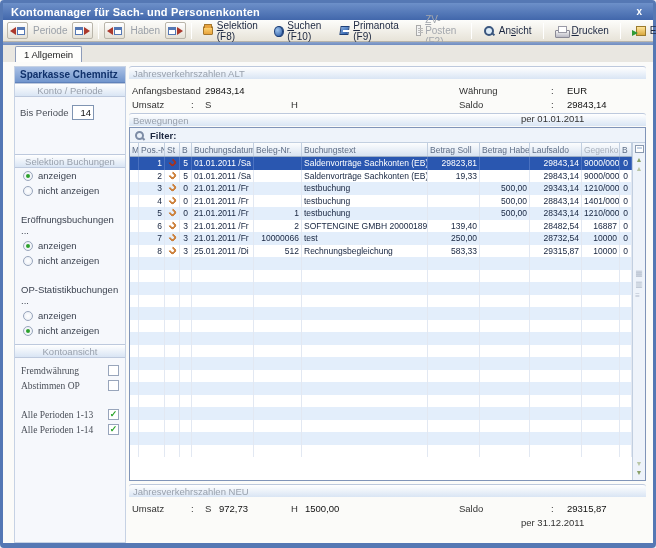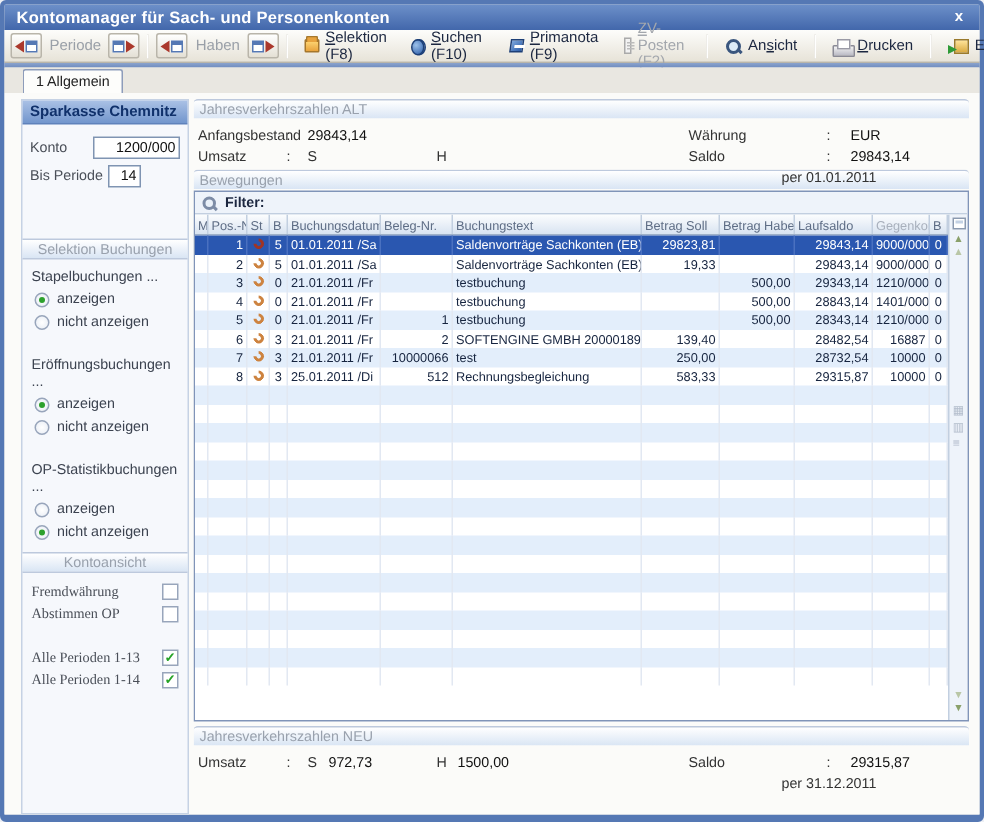--- a/index.html
+++ b/index.html
@@ -190,33 +190,29 @@
   <div class="toolbar-divider"></div>
 
   <div class="tabstrip">
     <div class="tab">1 Allgemein</div>
   </div>
 
   <div class="content">
 
     <div class="sidebar">
       <div class="bank-hdr">Sparkasse Chemnitz</div>
+      <div class="sec-hdr">Konto / Periode</div>
       <div style="height:6px"></div>
-      <div class="side-row">
-        <span class="lbl">Konto</span>
-        <input class="inp" style="width: 58px;" value="1200/000">
-      </div>
       <div class="side-row">
         <span class="lbl">Bis Periode</span>
         <input class="inp" style="width: 22px; margin-right: 26px;" value="14">
       </div>
       <div style="height:32px"></div>
       <div class="sec-hdr">Selektion Buchungen</div>
       <div id="selektion-groups">
-          <div class="grp-label">Stapelbuchungen ...</div>
           <div class="radio-row">
             <span class="radio sel"></span>
             <span>anzeigen</span>
           </div>
           <div class="radio-row">
             <span class="radio"></span>
             <span>nicht anzeigen</span>
           </div>
           <div style="height: 10px;"></div>
           <div class="grp-label">Eröffnungsbuchungen ...</div>

